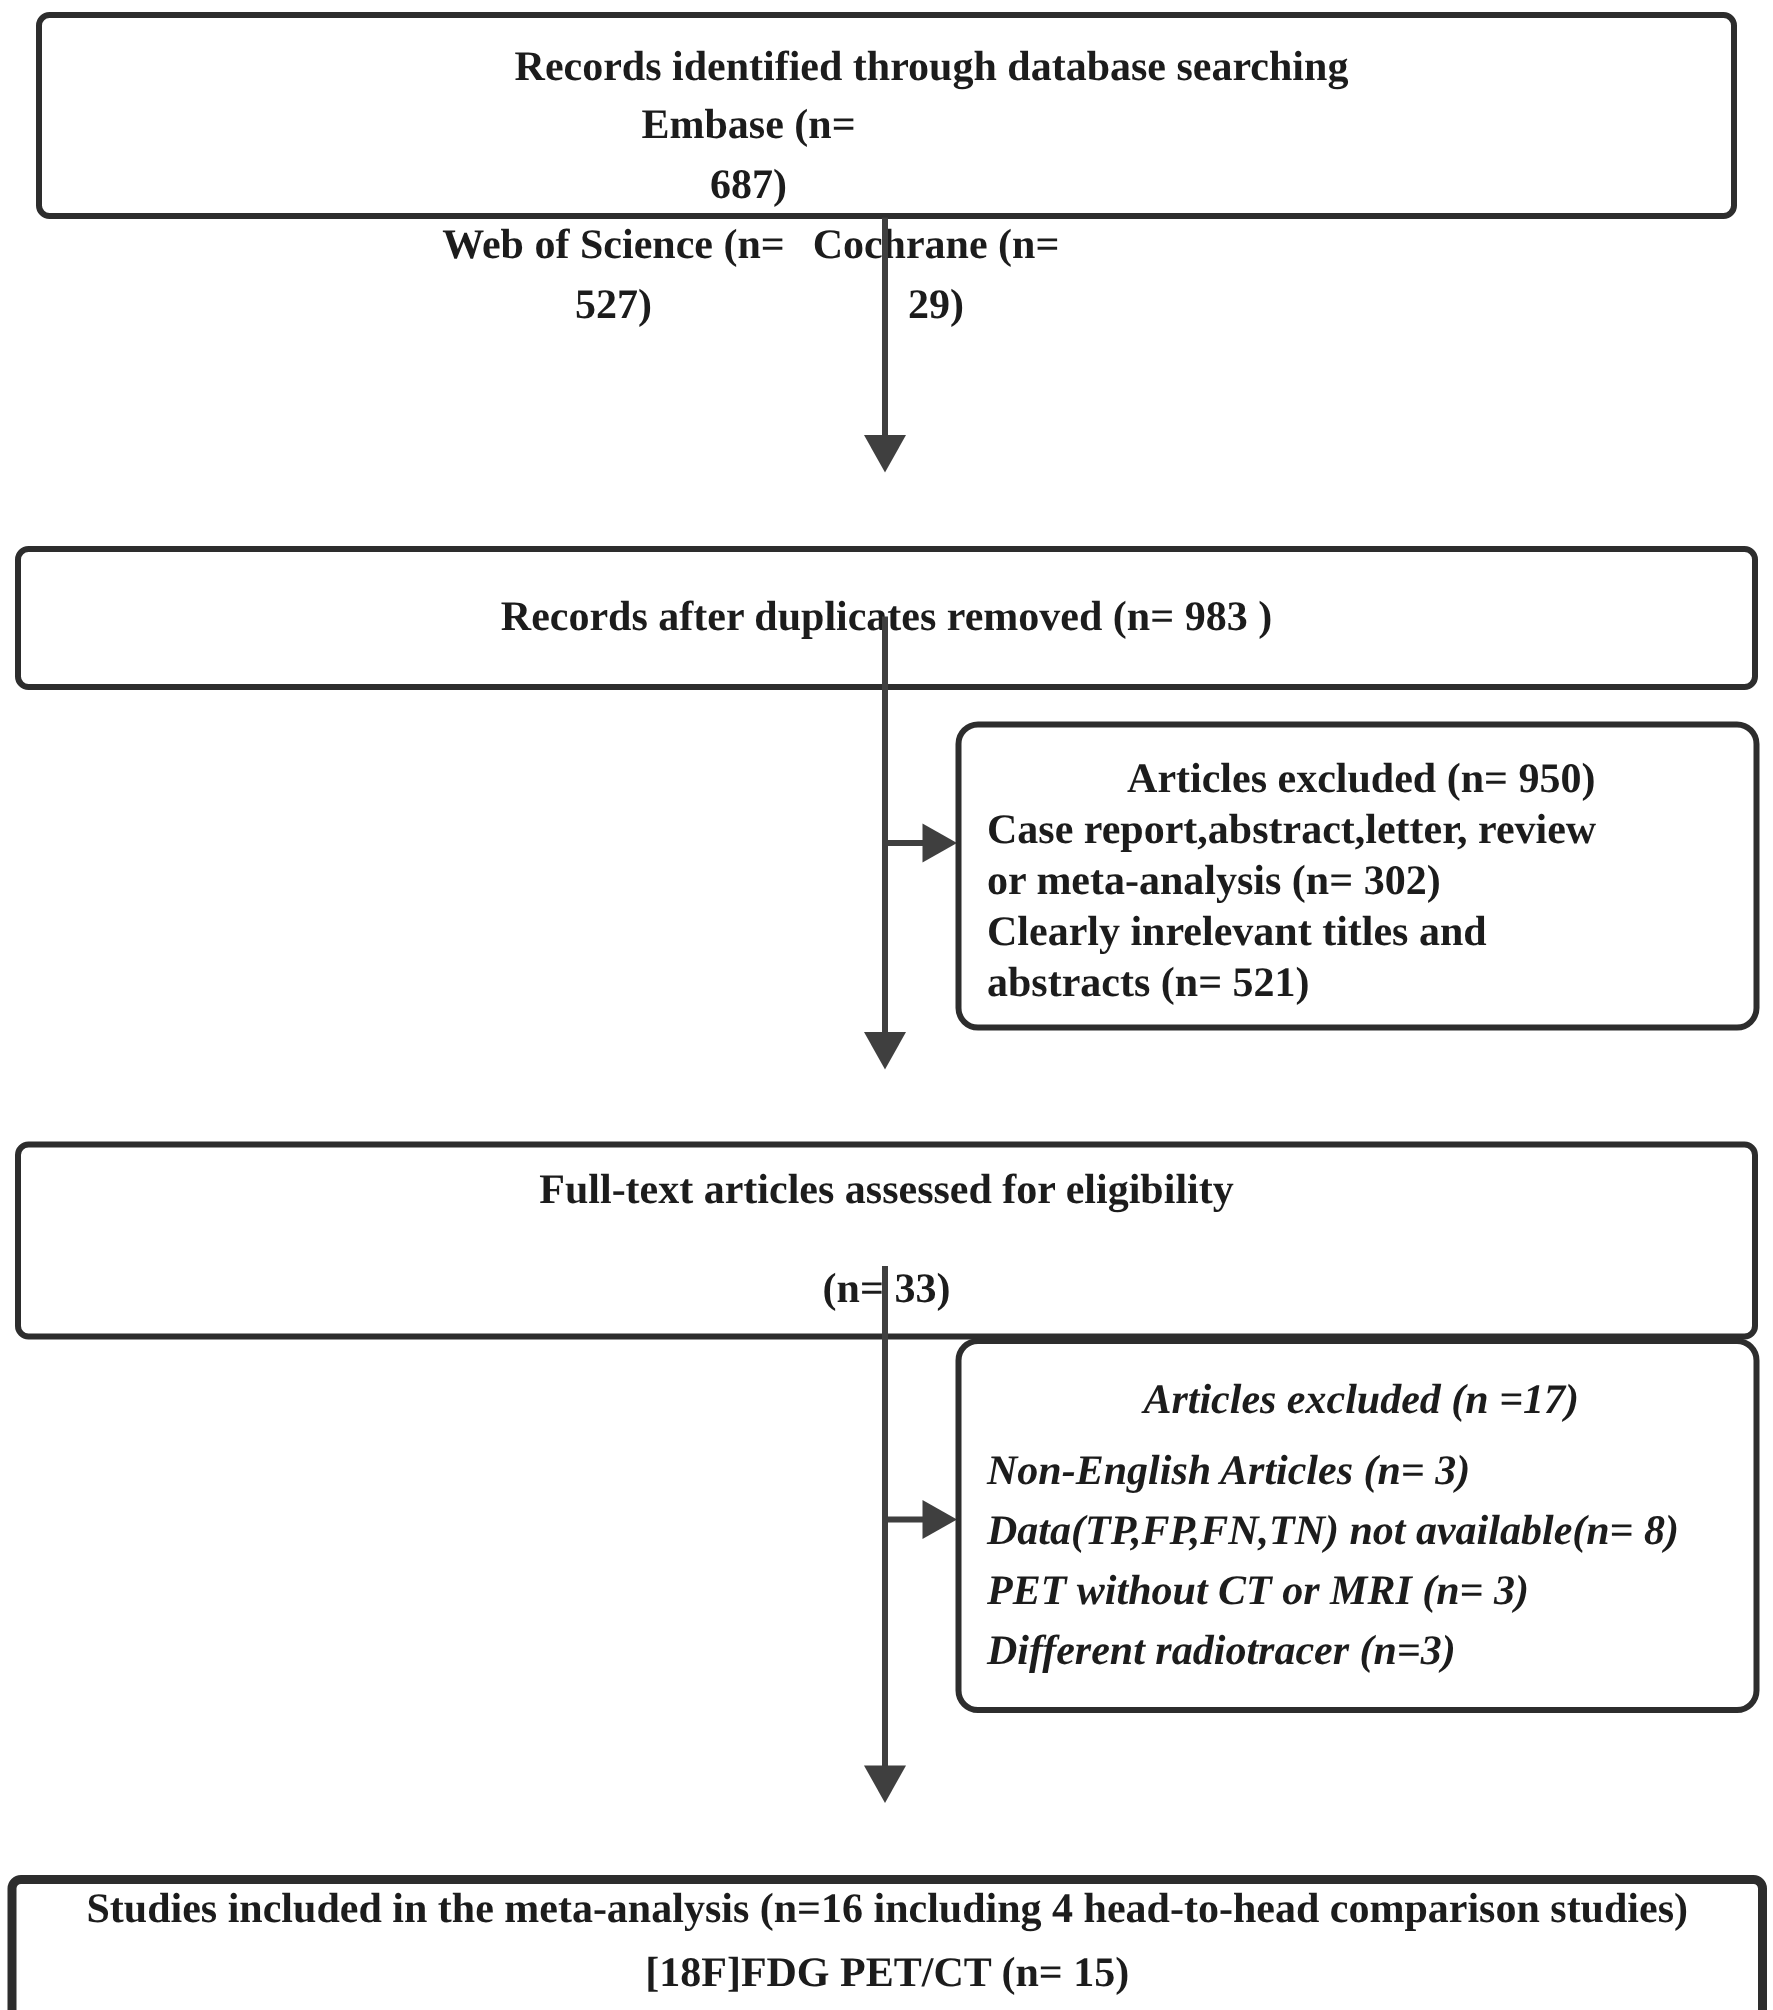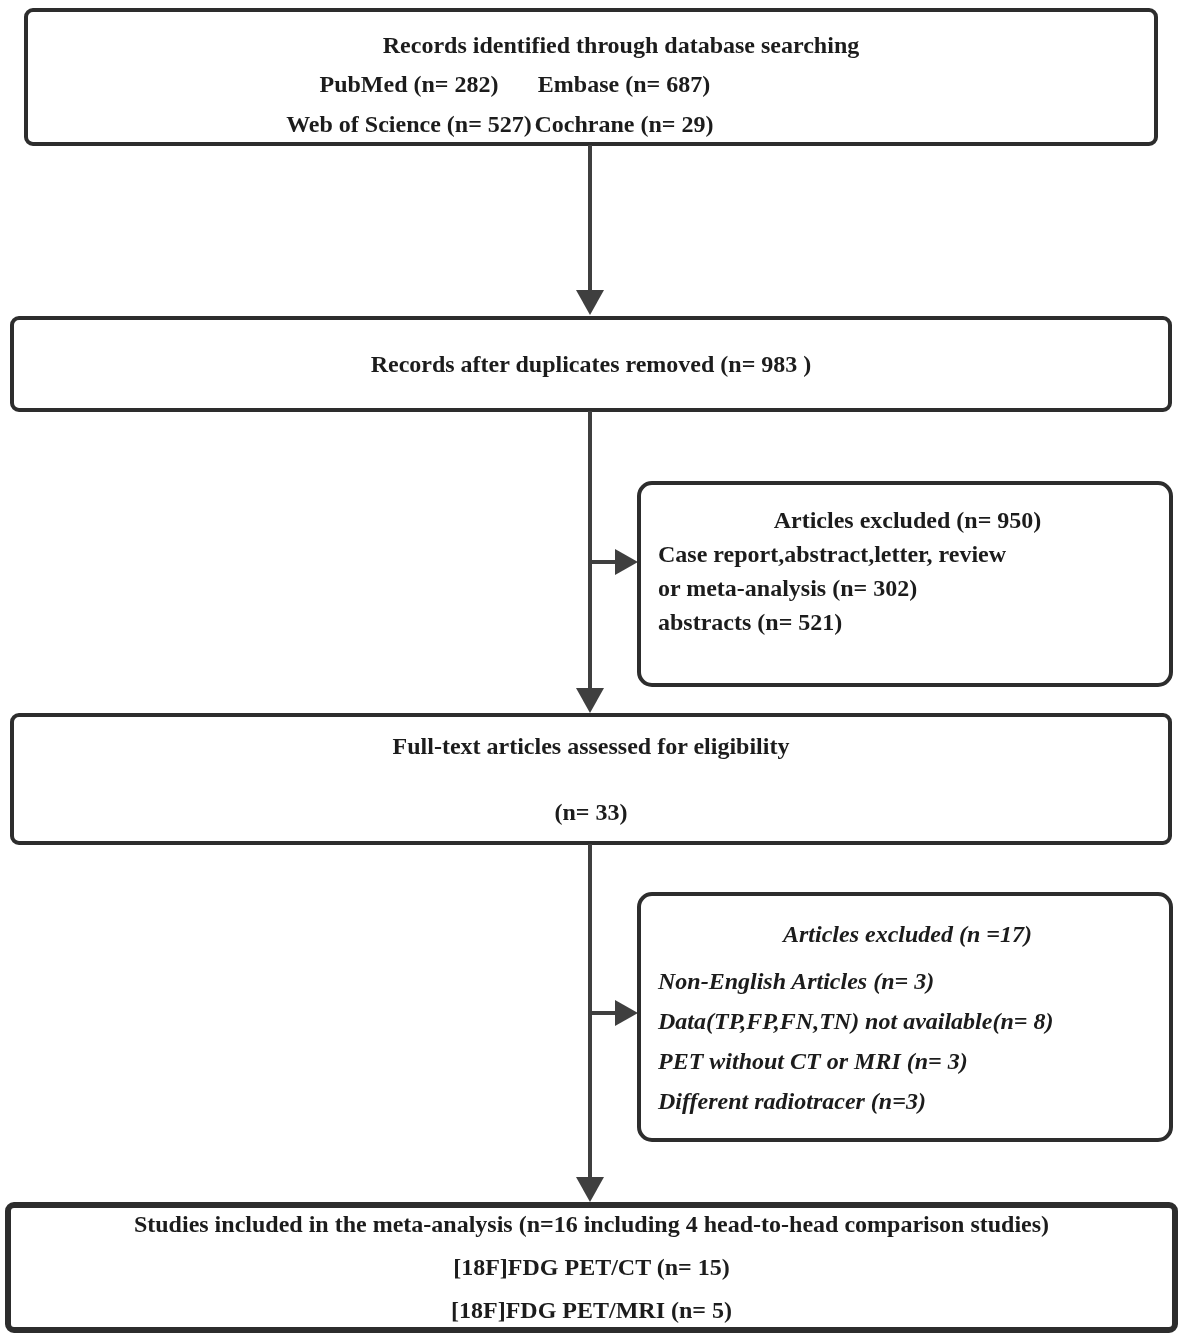--- a/index.html
+++ b/index.html
@@ -20,29 +20,30 @@
     width: 1182px;
     height: 1340px;
     background: var(--background);
     overflow: hidden;
   }
   .box {
     position: absolute;
     border: 4px solid var(--border);
     border-radius: 9px;
     background: var(--background);
-    font-size: 24px;
+    font-size: 28px;
     line-height: 38px;
   }
   .centered-flex {
     display: flex;
     flex-direction: column;
     justify-content: center;
     align-items: center;
     text-align: right;
+    margin-top: 48px;
   }
   
   .box-identification { left: 24px; top: 8px; width: 1134px; height: 138px; padding-top: 14px; }
   .box-identification .title { text-align: center; transform: translateX(30px); }
   .box-identification .db-row {
     display: flex; justify-content: center; line-height: 40px;
     transform: translateX(-92px);
   }
   .db-col-a { display: inline-block; width: 250px; text-align: center; }
   .db-col-b { display: inline-block; width: 180px; text-align: center; }
@@ -86,21 +87,20 @@
   .head-right-2 { top: 1000px; }
 </style>
 </head>
 <body>
 
 <div class="canvas">
 
   <div class="box box-identification">
     <div class="title">Records identified through database searching</div>
     <div class="db-row">
-      <span class="db-col-a">PubMed (n= 282)</span>
       <span class="db-col-b">Embase (n= 687)</span>
     </div>
     <div class="db-row">
       <span class="db-col-a">Web of Science (n= 527)</span>
       <span class="db-col-b">Cochrane (n= 29)</span>
     </div>
   </div>
 
   <div class="vline vline-1"></div>
   <div class="head-down head-down-1"></div>
@@ -111,20 +111,21 @@
 
   <div class="vline vline-2"></div>
   <div class="head-down head-down-2"></div>
   <div class="hline hline-1"></div>
   <div class="head-right head-right-1"></div>
 
   <div class="box box-excluded box-excluded1">
     <div class="excl-title">Articles excluded (n= 950)</div>
     <div class="excl-line">Case report,abstract,letter, review</div>
     <div class="excl-line">or meta-analysis  (n= 302)</div>
+    <div class="excl-line">Clearly inrelevant titles and</div>
     <div class="excl-line">abstracts (n= 521)</div>
   </div>
 
   <div class="box box-fulltext centered-flex">
     <div>Full-text articles assessed for eligibility</div>
     <div>(n= 33)</div>
   </div>
 
   <div class="vline vline-3"></div>
   <div class="head-down head-down-3"></div>

